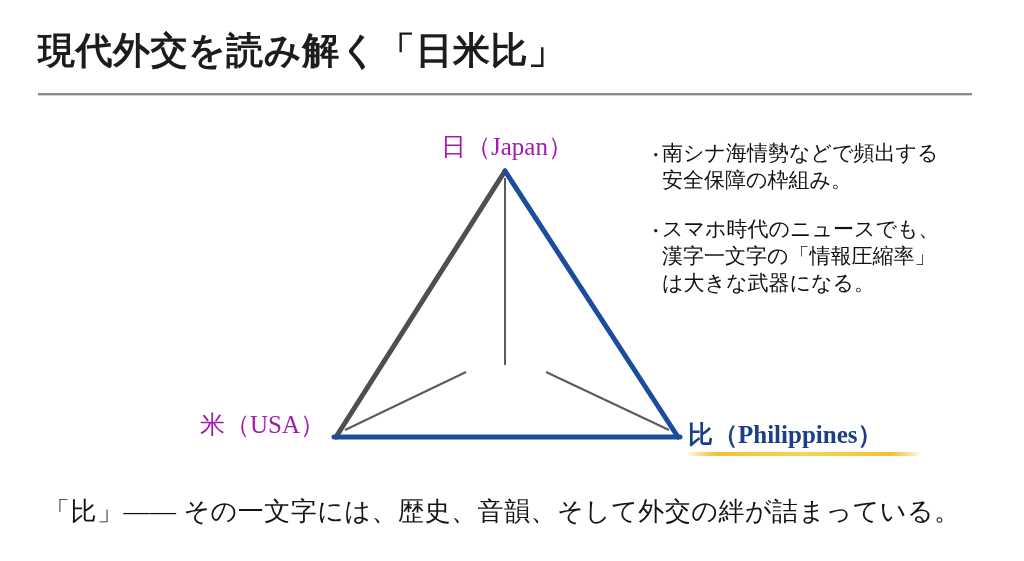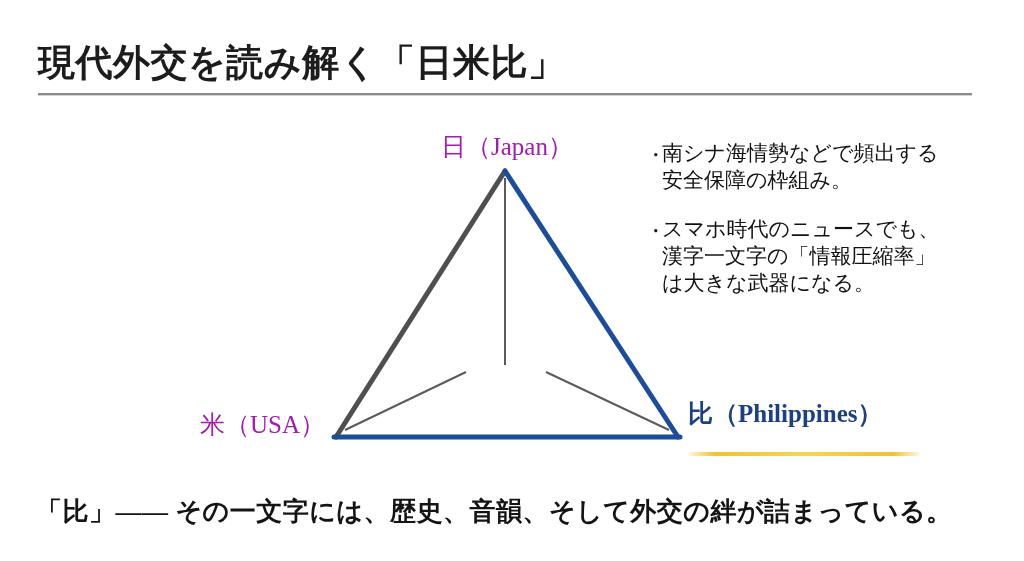--- a/index.html
+++ b/index.html
@@ -13,21 +13,21 @@
     position: relative;
     overflow: hidden;
     font-family: "Liberation Serif", "DejaVu Serif", serif;
     color: #1a1a1a;
   }
 
   
   #slide-title {
     position: absolute;
     left: 38px;
-    top: 38px;
+    top: 26px;
     font-family: "Liberation Serif", "DejaVu Serif", serif;
     font-weight: bold;
     font-size: 37px;
     letter-spacing: 0.5px;
     color: #1c1c1c;
     white-space: nowrap;
   }
   #title-rule {
     position: absolute;
     left: 38px;
@@ -58,21 +58,21 @@
   #label-japan {
     left: 441px;
     top: 130px;
   }
   #label-usa {
     left: 200px;
     top: 408px;
   }
   #label-philippines {
     left: 688px;
-    top: 397px;
+    top: 418px;
     font-weight: bold;
     color: #1c3f86;
   }
   #ph-underline {
     position: absolute;
     left: 688px;
     top: 452px;
     width: 232px;
     height: 4px;
     background: linear-gradient(to right, rgba(245,200,60,0.15) 0%, #f2c230 12%, #f7d455 50%, #f2c230 88%, rgba(245,200,60,0.15) 100%);
@@ -111,24 +111,24 @@
     font-size: 21px;
     line-height: 27px;
     color: #111;
     white-space: pre-line;
     letter-spacing: 0px;
   }
 
   
   #caption {
     position: absolute;
-    left: 36px;
+    left: 44px;
     top: 494px;
     font-family: "Liberation Serif", "DejaVu Serif", serif;
-    font-weight: bold;
+    font-weight: normal;
     font-size: 26px;
     color: #141414;
     white-space: nowrap;
     letter-spacing: 0.5px;
   }
 </style>
 </head>
 <body>
 
 <div id="slide-title">現代外交を読み解く「日米比」</div>

